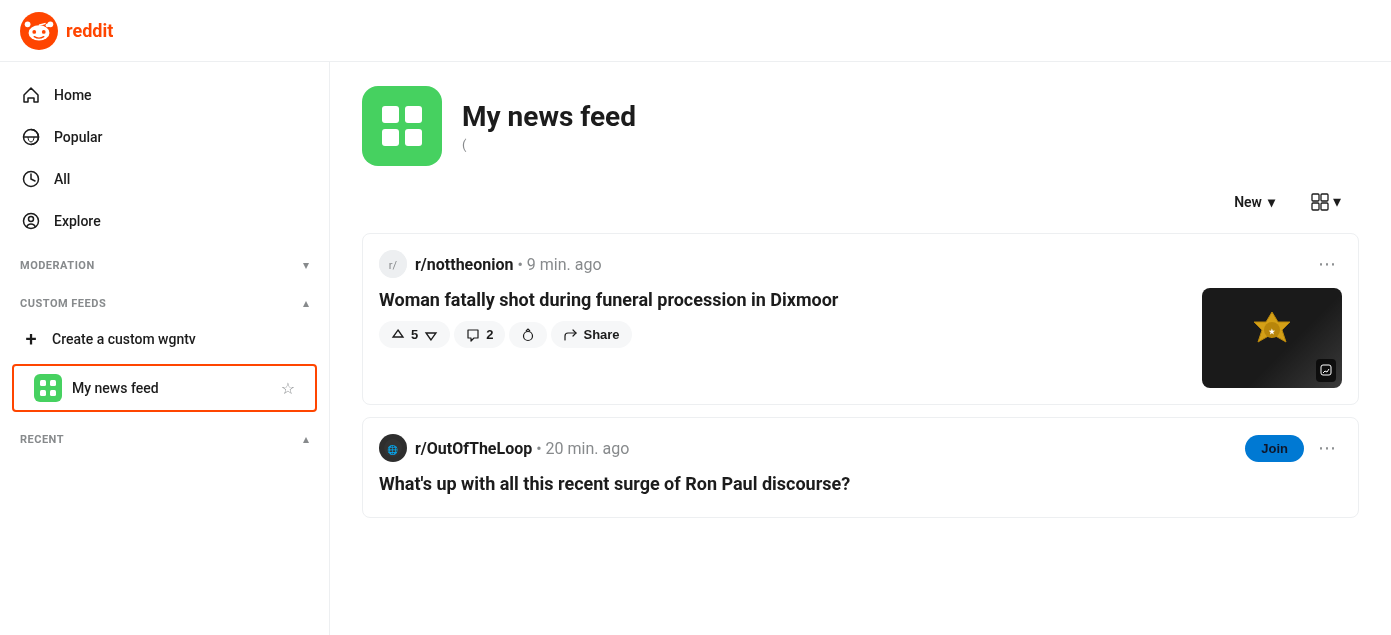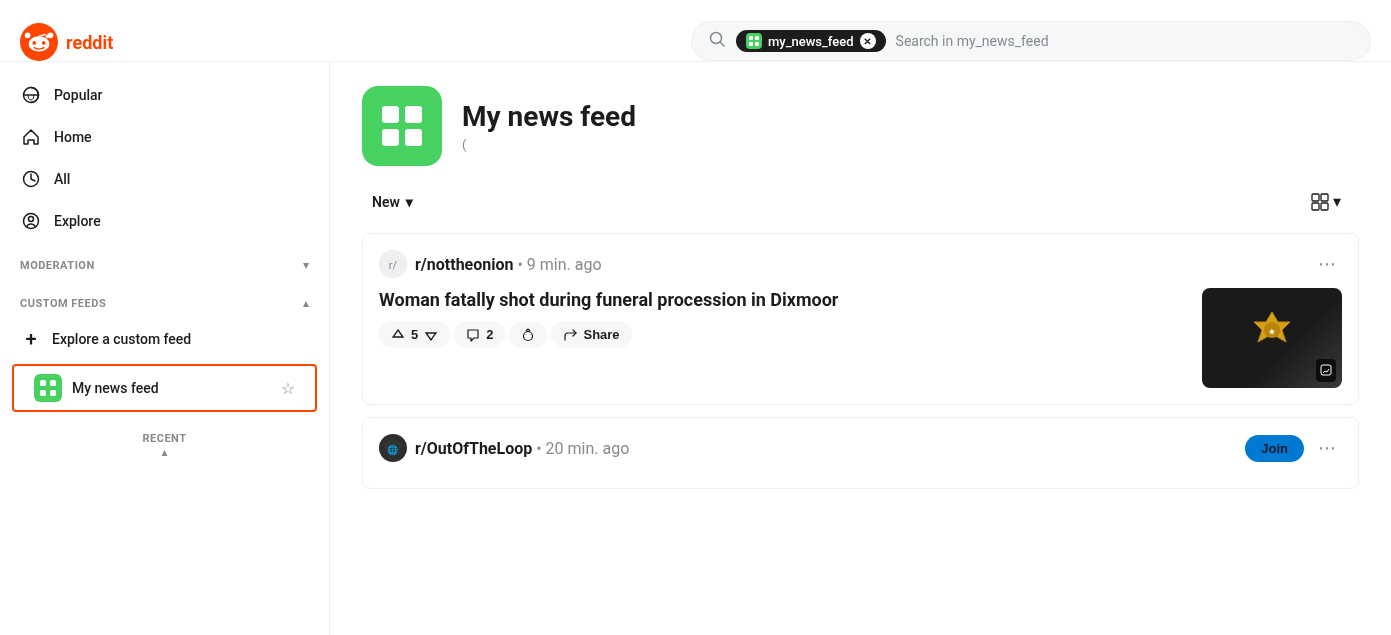--- a/index.html
+++ b/index.html
@@ -3,21 +3,21 @@
   <meta charset="utf-8">
   <style>
     * { box-sizing: border-box; margin: 0; padding: 0; }
     body { font-family: -apple-system, BlinkMacSystemFont, 'Segoe UI', Roboto, sans-serif; background: #fff; color: #1c1c1c; display: flex; flex-direction: column; height: 635px; overflow: hidden; }
 
     
     .topbar {
       height: 62px;
       border-bottom: 1px solid #edeff1;
       display: flex;
-      align-items: flex-end;
+      align-items: center;
       padding: 0 20px;
       gap: 12px;
       flex-shrink: 0;
     }
     .logo-area {
       display: flex;
       align-items: center;
       gap: 8px;
       cursor: pointer;
     }
@@ -184,21 +184,20 @@
     .star-icon {
       color: #878a8c;
       font-size: 16px;
     }
     .recent-header {
       display: flex;
       align-items: center;
       justify-content: space-between;
       padding: 16px 20px 8px 20px;
       cursor: pointer;
-      flex-direction: column;
     }
 
     
     .main {
       flex: 1;
       overflow-y: auto;
       padding: 24px 32px;
     }
     .feed-header {
       display: flex;
@@ -221,21 +220,21 @@
       font-weight: 700;
     }
     .feed-info p {
       font-size: 13px;
       color: #878a8c;
       margin-top: 4px;
     }
     .sort-bar {
       display: flex;
       align-items: center;
-      justify-content: space-between;
+      justify-content: flex-end;
       gap: 16px;
       margin-bottom: 16px;
       padding-right: 8px;
     }
     .sort-btn {
       display: flex;
       align-items: center;
       gap: 6px;
       font-size: 14px;
       font-weight: 600;
@@ -405,71 +404,50 @@
       <circle cx="25" cy="21" r="2" fill="#FF4500"></circle>
       <path d="M15 26 Q20 29 25 26" stroke="#FF4500" stroke-width="1.5" fill="none" stroke-linecap="round"></path>
       <circle cx="29" cy="14" r="2" fill="white"></circle>
       <path d="M20 14 L27 12" stroke="white" stroke-width="1.5"></path>
       <circle cx="8" cy="13" r="3" fill="white"></circle>
       <circle cx="32" cy="13" r="3" fill="white"></circle>
     </svg>
     <span class="logo-text">reddit</span>
   </div>
 
-  <div class="search-bar">
-    <span class="search-icon-wrap">
-      <svg width="18" height="18" viewBox="0 0 18 18" fill="none">
-          <circle cx="8" cy="8" r="5.5" stroke="#878a8c" stroke-width="1.5"></circle>
-          <line x1="12.5" y1="12.5" x2="16" y2="16" stroke="#878a8c" stroke-width="1.5" stroke-linecap="round"></line>
-        </svg>
-    </span>
-    <div class="search-feed-badge">
-      <div class="badge-icon">
-        <svg width="12" height="12" viewBox="0 0 12 12" fill="none">
-          <rect x="1" y="1" width="4" height="4" rx="1" fill="white"></rect>
-          <rect x="7" y="1" width="4" height="4" rx="1" fill="white"></rect>
-          <rect x="1" y="7" width="4" height="4" rx="1" fill="white"></rect>
-          <rect x="7" y="7" width="4" height="4" rx="1" fill="white"></rect>
-        </svg>
-      </div>
-      <span>my_news_feed</span>
-      <div class="search-feed-close">✕</div>
-    </div>
-    <span class="search-placeholder">Search in my_news_feed</span>
-  </div>
 </div>
 
 <div class="layout">
 
   <div class="sidebar">
+
+    <div class="nav-item">
+      <span class="nav-icon">
+        <svg width="20" height="20" viewBox="0 0 20 20" fill="none">
+            <path d="M3 10L10 3L17 10V17H13V13H7V17H3V10Z" stroke="#1c1c1c" stroke-width="1.5" fill="none" stroke-linejoin="round"></path>
+          </svg>
+      </span>
+      <span>Home</span>
+    </div>
 
     <div class="nav-item">
       <span class="nav-icon">
         <svg width="20" height="20" viewBox="0 0 20 20" fill="none">
             <circle cx="10" cy="10" r="7.5" stroke="#1c1c1c" stroke-width="1.5"></circle>
             <path d="M10 2.5 A7.5 7.5 0 0 1 10 17.5" stroke="#1c1c1c" stroke-width="1.5"></path>
             <path d="M2.5 10 L17.5 10" stroke="#1c1c1c" stroke-width="1.5"></path>
             <path d="M7 10 A3 5 0 0 0 13 10" stroke="#1c1c1c" stroke-width="1" fill="none"></path>
           </svg>
       </span>
       <span>Popular</span>
     </div>
 
     <div class="nav-item">
       <span class="nav-icon">
         <svg width="20" height="20" viewBox="0 0 20 20" fill="none">
-            <path d="M3 10L10 3L17 10V17H13V13H7V17H3V10Z" stroke="#1c1c1c" stroke-width="1.5" fill="none" stroke-linejoin="round"></path>
-          </svg>
-      </span>
-      <span>Home</span>
-    </div>
-
-    <div class="nav-item">
-      <span class="nav-icon">
-        <svg width="20" height="20" viewBox="0 0 20 20" fill="none">
             <circle cx="10" cy="10" r="7.5" stroke="#1c1c1c" stroke-width="1.5"></circle>
             <path d="M10 5 L10 10 L14 12" stroke="#1c1c1c" stroke-width="1.5" stroke-linecap="round"></path>
           </svg>
       </span>
       <span>All</span>
     </div>
 
     <div class="nav-item">
       <span class="nav-icon">
         <svg width="20" height="20" viewBox="0 0 20 20" fill="none">
@@ -486,21 +464,21 @@
       <span class="chevron-icon">▾</span>
     </div>
 
     <div class="section-header">
       <span class="section-title">CUSTOM FEEDS</span>
       <span class="chevron-icon">▴</span>
     </div>
 
     <div class="custom-feed-create">
       <span class="plus-icon">+</span>
-      <span>Explore a custom feed</span>
+      <span>Create a custom wgntv</span>
     </div>
 
     <div class="feed-item">
       <div class="feed-item-icon">
         <svg width="18" height="18" viewBox="0 0 18 18" fill="none">
           <rect x="1" y="1" width="6" height="6" rx="1.5" fill="white"></rect>
           <rect x="11" y="1" width="6" height="6" rx="1.5" fill="white"></rect>
           <rect x="1" y="11" width="6" height="6" rx="1.5" fill="white"></rect>
           <rect x="11" y="11" width="6" height="6" rx="1.5" fill="white"></rect>
         </svg>
@@ -615,16 +593,19 @@
         <div class="subreddit-avatar-2">
           <svg width="20" height="20" viewBox="0 0 20 20">
               <circle cx="10" cy="10" r="9" fill="#333"></circle>
               <text x="10" y="15" text-anchor="middle" font-size="9" fill="white">🌐</text>
             </svg>
         </div>
         <span class="post-meta-text"><strong>r/OutOfTheLoop</strong> • <span>20 min. ago</span></span>
         <button class="join-btn">Join</button>
         <button class="more-btn">⋯</button>
       </div>
+      <div class="post-text">
+        <div class="post-title">What's up with all this recent surge of Ron Paul discourse?</div>
+      </div>
     </div>
 
   </div>
 </div>
 
 </body></html>

